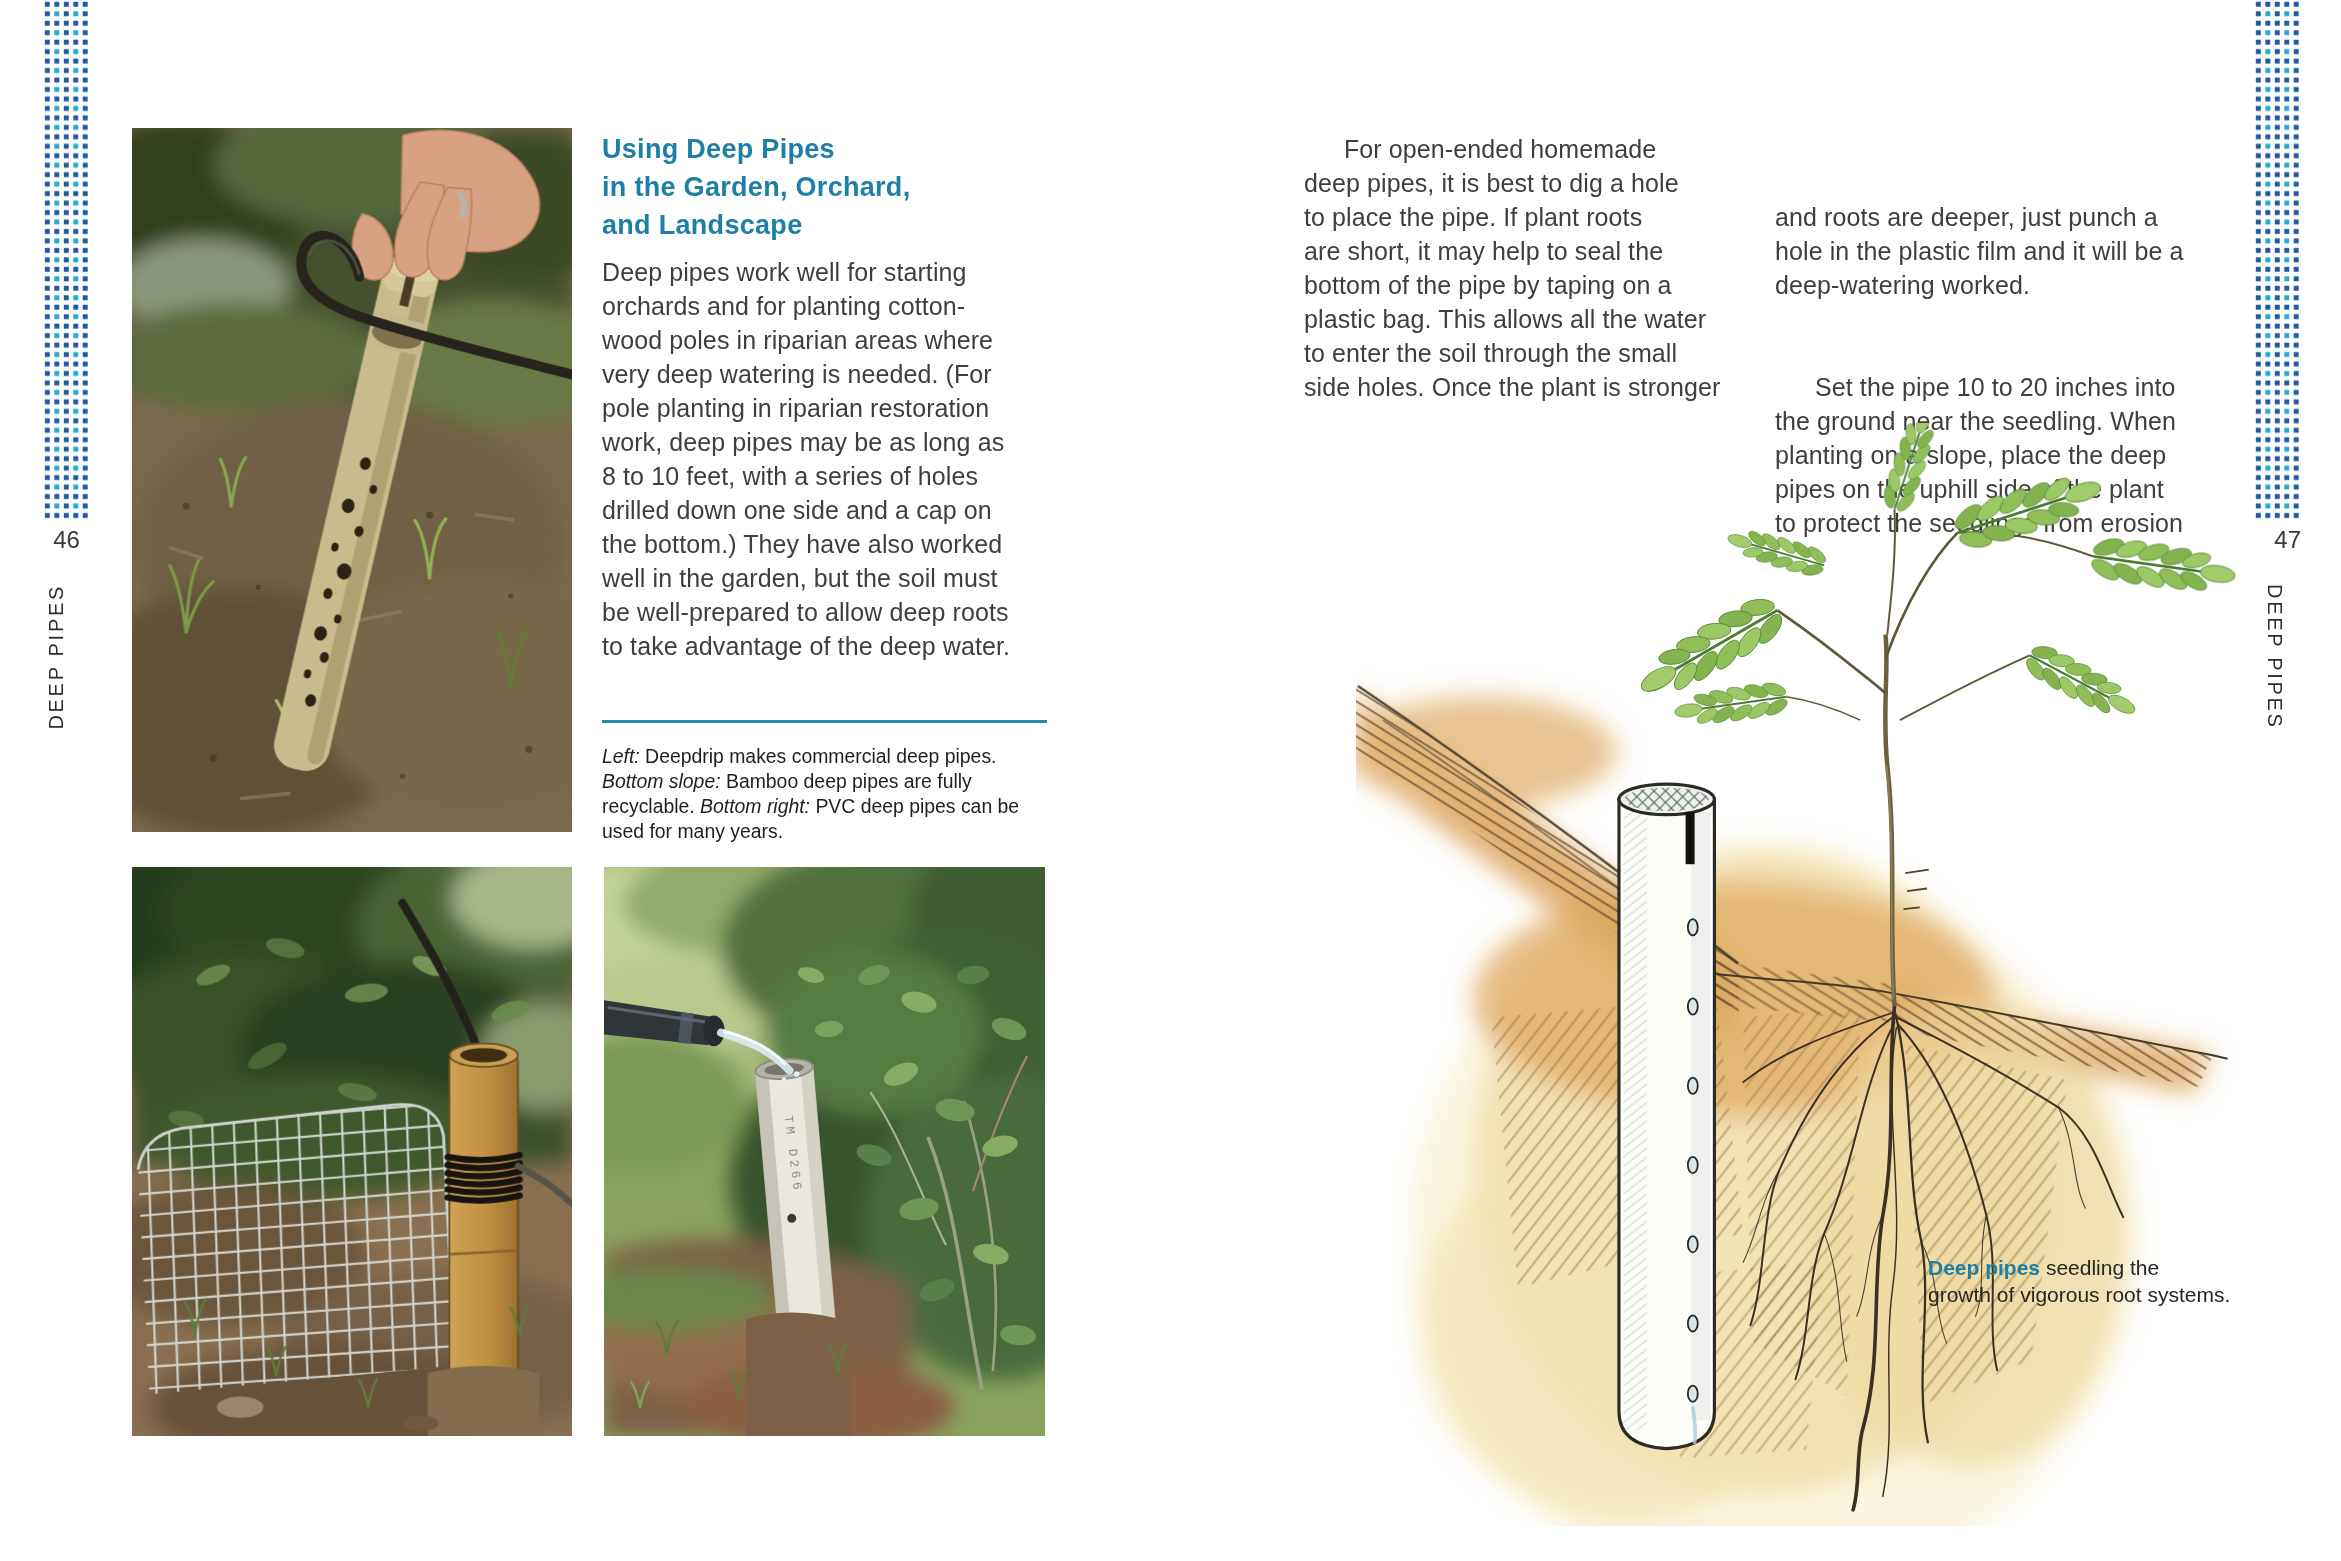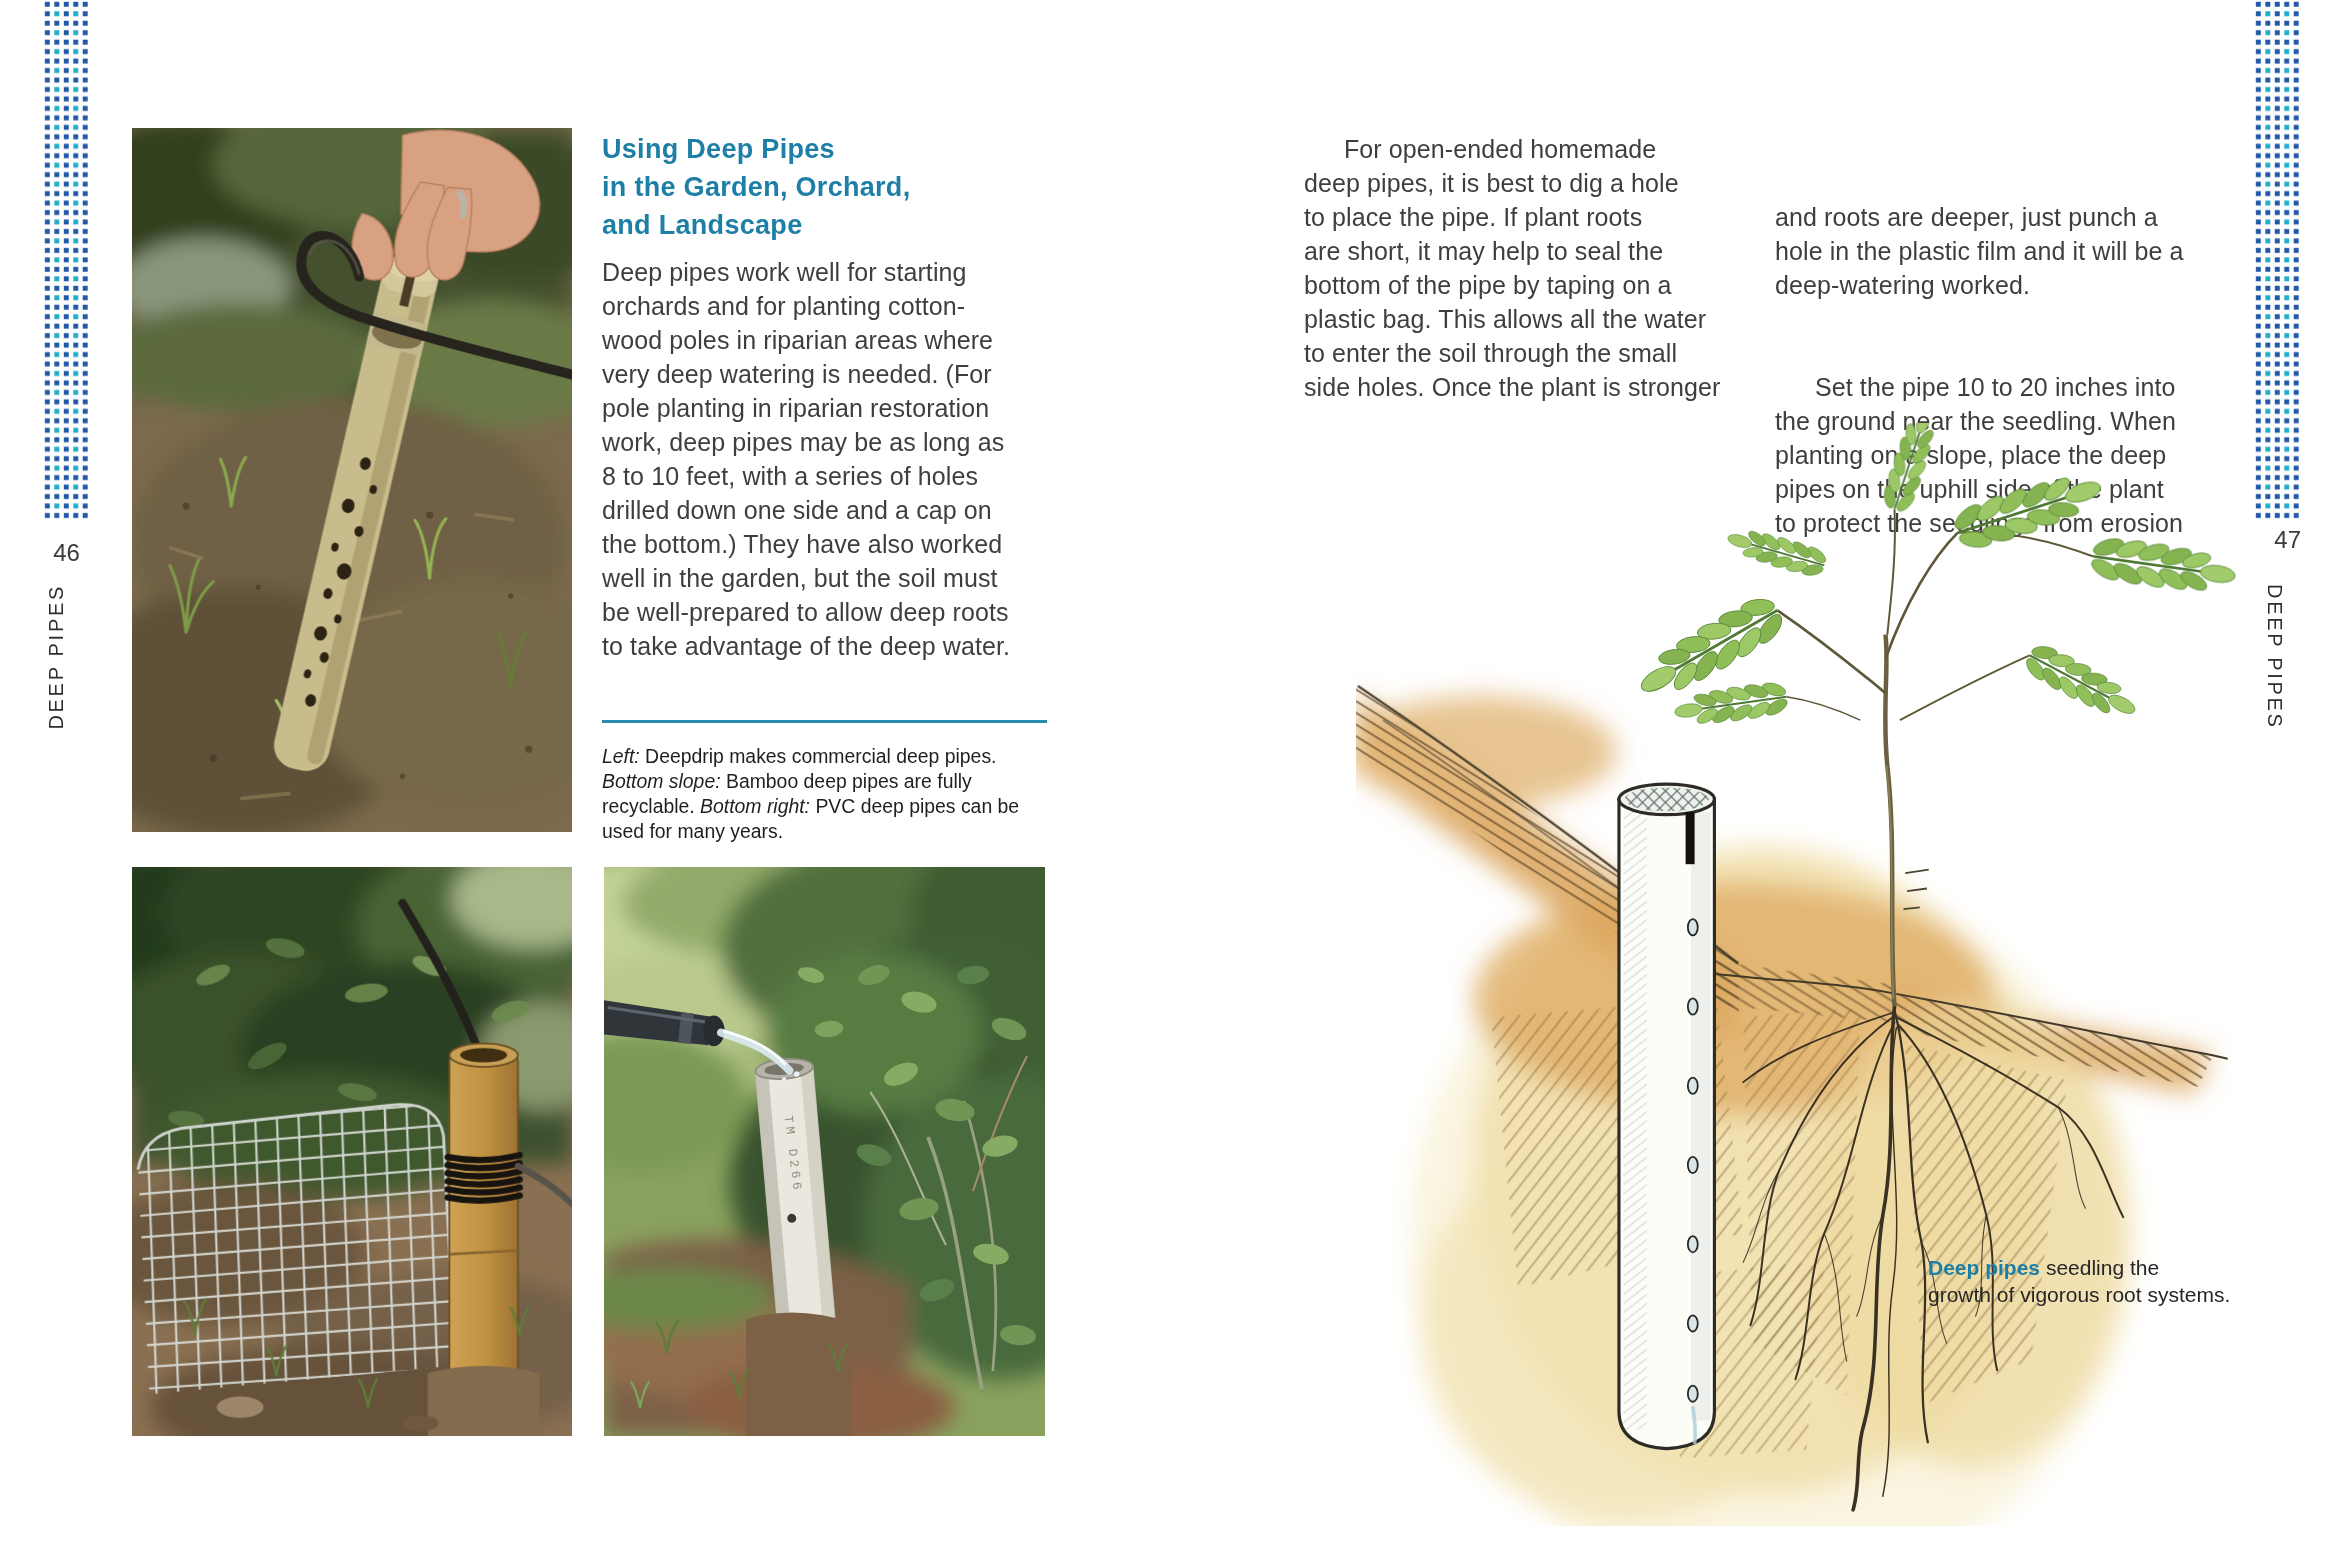--- a/index.html
+++ b/index.html
@@ -13,21 +13,21 @@
   .abs{position:absolute;}
   .pre{white-space:pre;}
 
   
   .dots{top:0;width:47px;height:522px;}
   .dots-left{left:43px;}
   .dots-right{left:2254px;}
 
   
   .page-num{width:47px;text-align:center;font-size:24px;color:#3a3a3a;top:526px;}
-  .pn-left{left:43px;margin-top:13px;}
+  .pn-left{left:43px;}
   .pn-right{left:2254px;text-align:right;}
   .side-label{writing-mode:vertical-rl;font-size:20px;letter-spacing:2.7px;color:#2d2d2d;top:584px;}
   .side-left{left:45px;transform:rotate(180deg);}
   .side-right{left:2263px;}
 
   
   .photo1{left:132px;top:128px;width:440px;height:704px;}
   .photo2{left:132px;top:867px;width:440px;height:569px;}
   .photo3{left:604px;top:867px;width:441px;height:569px;}
   .illo{left:1356px;top:423px;width:887px;height:1103px;}

